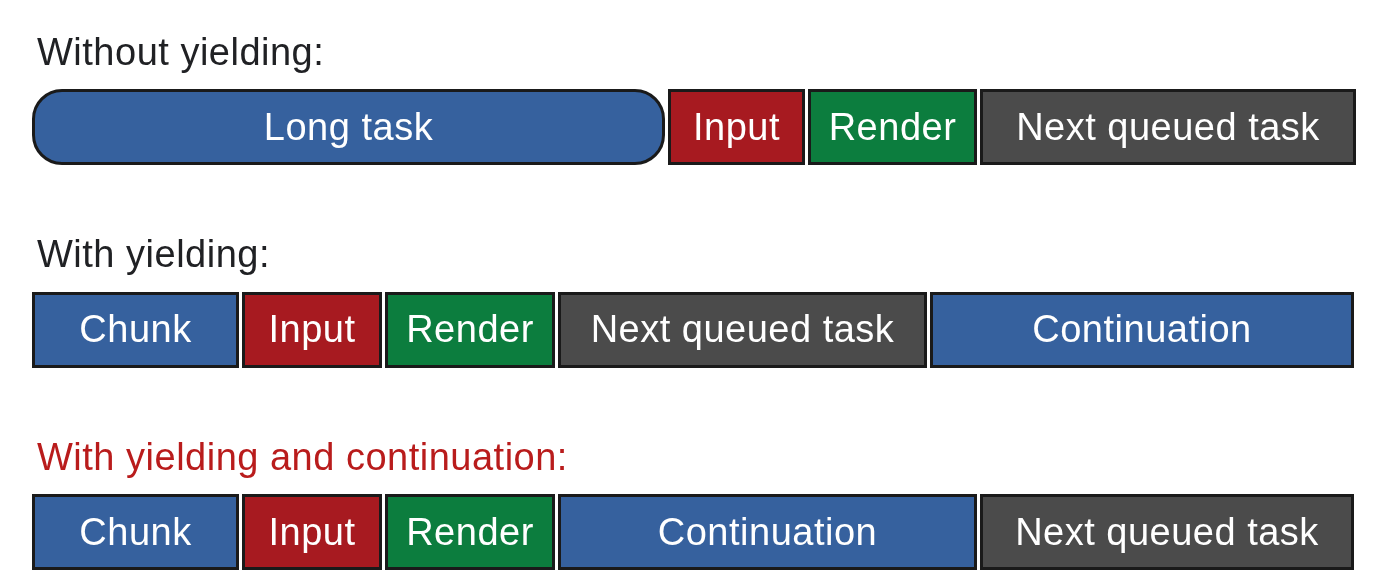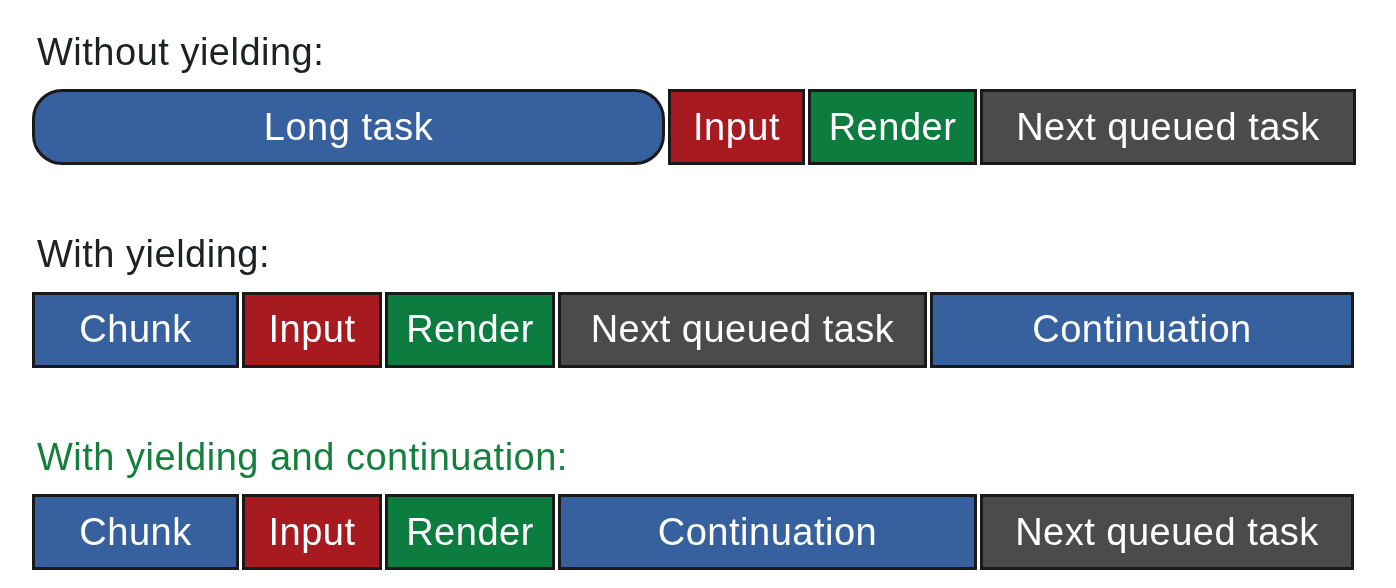--- a/index.html
+++ b/index.html
@@ -74,21 +74,21 @@
     <div class="bar">
         <div class="segment" style="width: 207px; background: rgb(54, 97, 158); border-color: rgb(26, 26, 26); color: rgb(255, 255, 255);">Chunk</div>
         <div class="segment" style="width: 140px; background: rgb(167, 26, 32); border-color: rgb(26, 26, 26); color: rgb(255, 255, 255);">Input</div>
         <div class="segment" style="width: 170px; background: rgb(12, 125, 62); border-color: rgb(26, 26, 26); color: rgb(255, 255, 255);">Render</div>
         <div class="segment" style="width: 369px; background: rgb(75, 75, 75); border-color: rgb(26, 26, 26); color: rgb(255, 255, 255);">Next queued task</div>
         <div class="segment" style="width: 424px; background: rgb(54, 97, 158); border-color: rgb(26, 26, 26); color: rgb(255, 255, 255);">Continuation</div>
       </div>
   </div>
 
   <div class="section">
-    <h2 class="section-title" style="color: #15803d;">With yielding and continuation:</h2>
+    <h2 class="section-title" style="color: #b91c1c;">With yielding and continuation:</h2>
     <div class="bar">
         <div class="segment" style="width: 207px; background: rgb(54, 97, 158); border-color: rgb(26, 26, 26); color: rgb(255, 255, 255);">Chunk</div>
         <div class="segment" style="width: 140px; background: rgb(167, 26, 32); border-color: rgb(26, 26, 26); color: rgb(255, 255, 255);">Input</div>
         <div class="segment" style="width: 170px; background: rgb(12, 125, 62); border-color: rgb(26, 26, 26); color: rgb(255, 255, 255);">Render</div>
         <div class="segment" style="width: 419px; background: rgb(54, 97, 158); border-color: rgb(26, 26, 26); color: rgb(255, 255, 255);">Continuation</div>
         <div class="segment" style="width: 374px; background: rgb(75, 75, 75); border-color: rgb(26, 26, 26); color: rgb(255, 255, 255);">Next queued task</div>
       </div>
   </div>
 </div>
 

